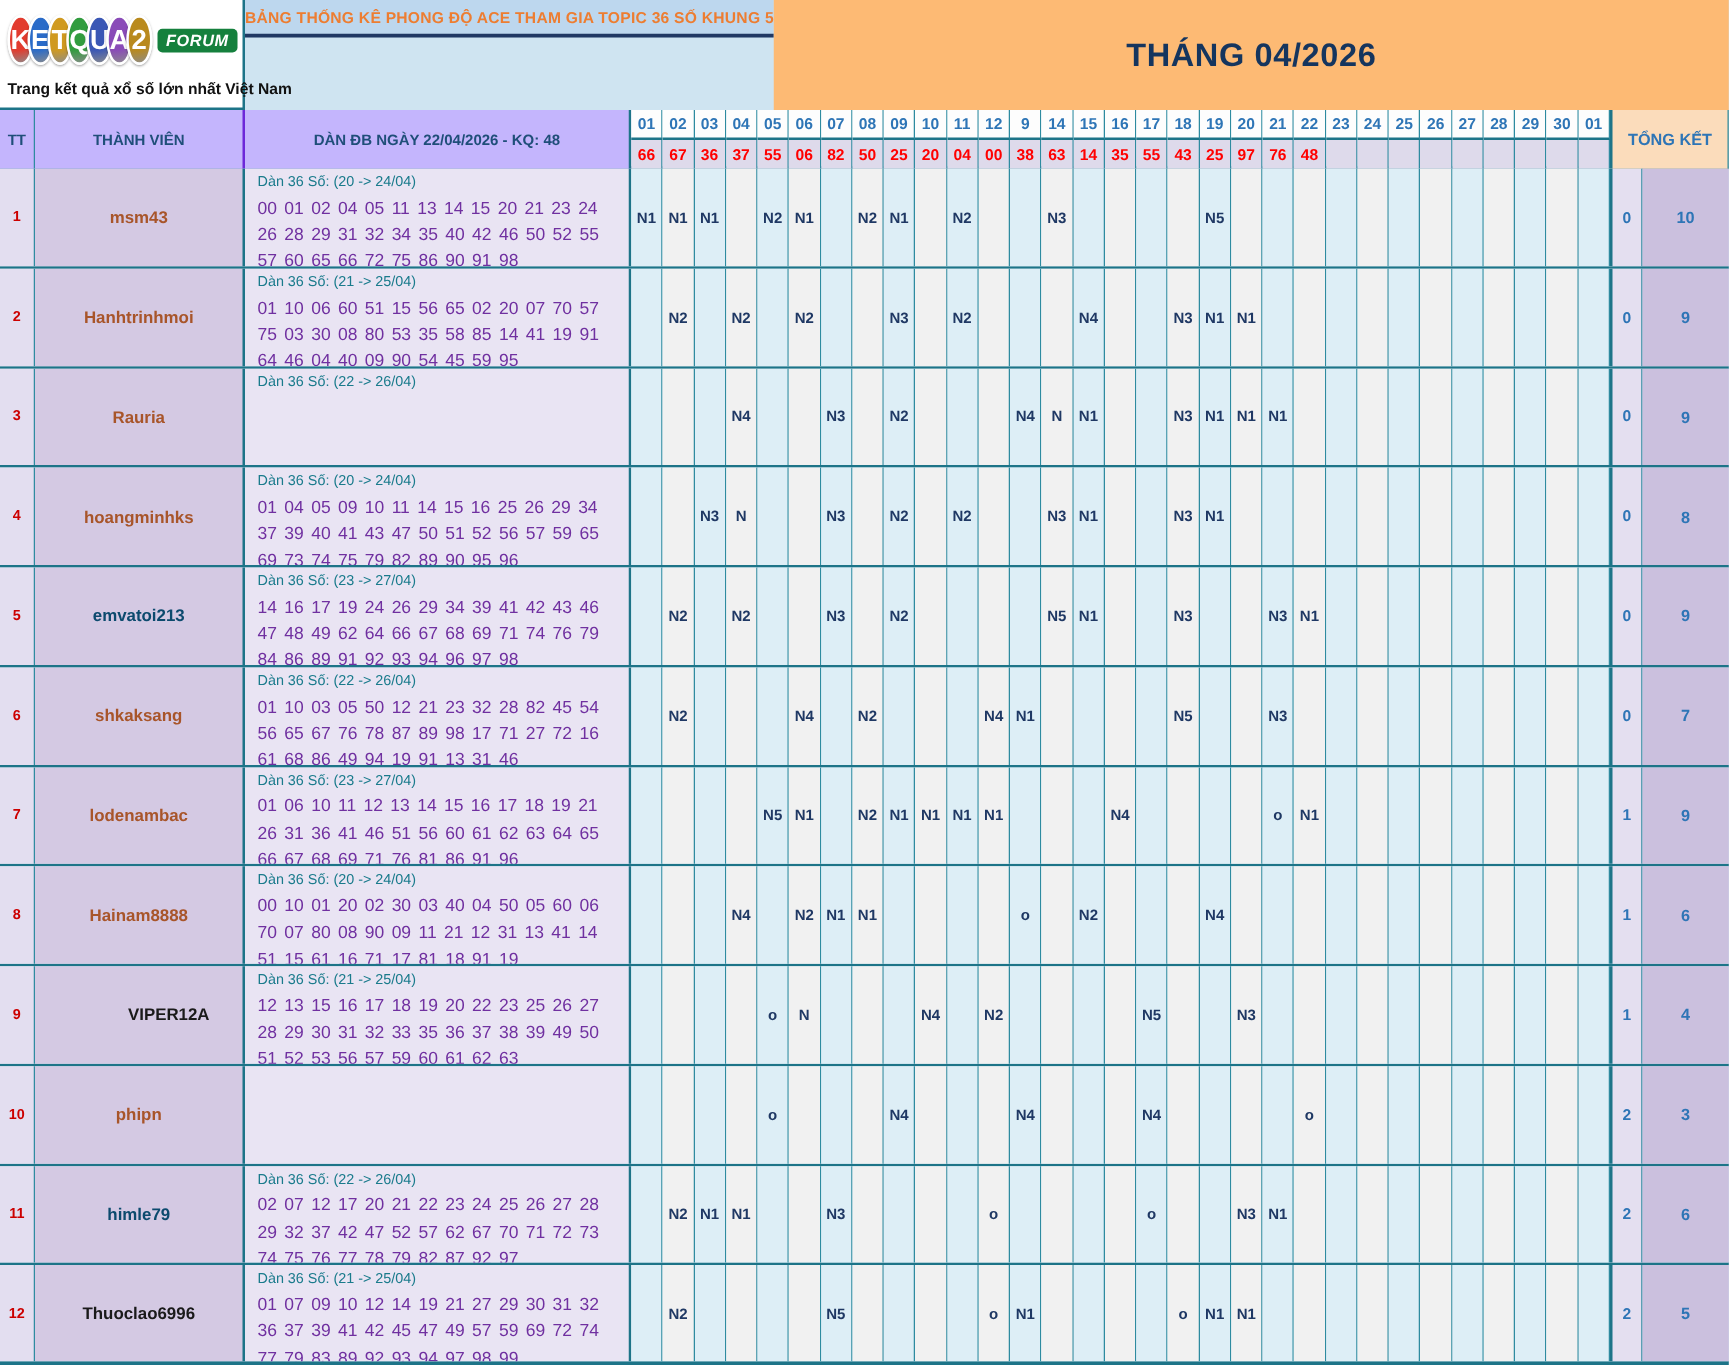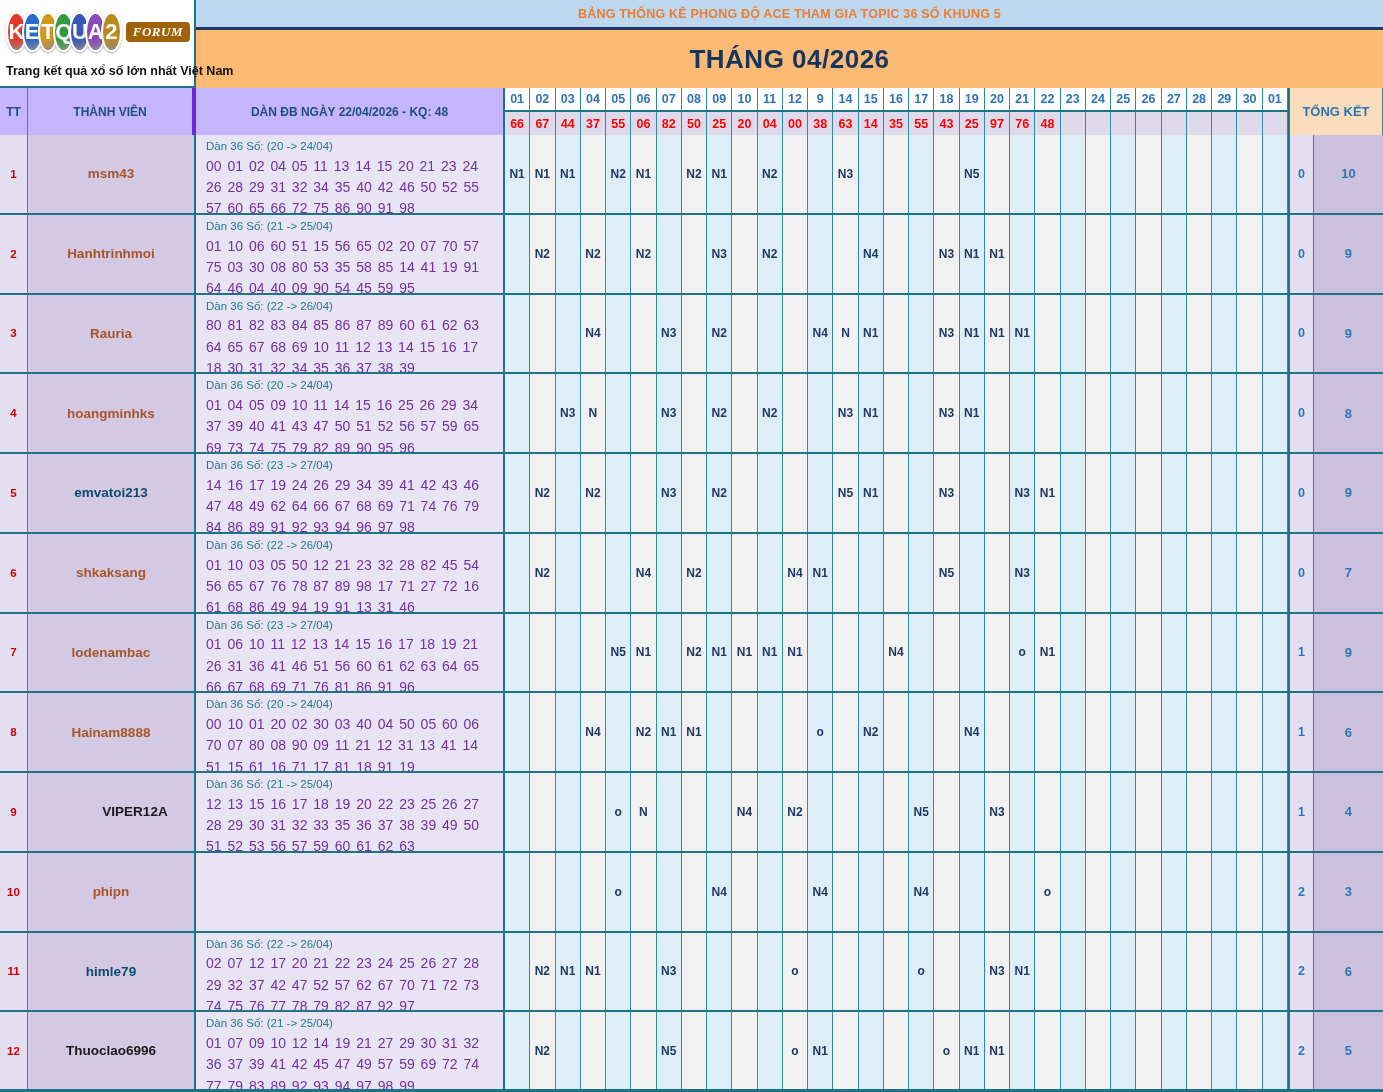--- a/index.html
+++ b/index.html
@@ -7,25 +7,25 @@
   .page { width:1383px; height:1092px; background:#cfe4f1; position:relative; }
 
   
   .top { display:flex; height:88px; }
   .logo { width:196px; background:#ffffff; border-right:2px solid #1d7488; border-bottom:2px solid #1d7488; position:relative; padding:6px 4px 2px 6px; }
   .logo-letters { display:flex; align-items:center; height:52px; }
   .logo-letter { display:inline-flex; align-items:center; justify-content:center;
     width:27px; height:40px; border-radius:50%; color:#fff; font-weight:bold; font-size:22px;
     margin-left:-5px; border:2px solid #fff; box-shadow:0 1px 2px rgba(0,0,0,.35); }
   .logo-letter:first-child { margin-left:0; }
-  .forum-badge { background:#a16207; color:#fff; font-style:italic; font-weight:bold; font-size:13px;
-    padding:2px 7px; border-radius:4px; margin-left:4px; letter-spacing:.5px;font-family:Liberation Serif, serif; }
+  .forum-badge { background:#15803d; color:#fff; font-style:italic; font-weight:bold; font-size:13px;
+    padding:2px 7px; border-radius:4px; margin-left:4px; letter-spacing:.5px; }
   .tagline { font-size:12.5px; color:#111; font-weight:bold; margin-top:6px; white-space:nowrap; }
 
-  .top-right { flex:1; display:flex; flex-direction:column; }
+  .top-right { flex:1; display:flex; flex-direction:row; }
   .banner { height:30px; background:#bdd7ee; border-bottom:3px solid #203864;
     display:flex; align-items:center; justify-content:center;
     color:#ed7d31; font-weight:bold; font-size:12.5px; letter-spacing:.2px; }
   .main-title { flex:1; background:#fdba74; display:flex; align-items:center; justify-content:center;
     color:#15355e; font-weight:bold; font-size:26px; letter-spacing:.5px; }
 
   .thead { display:grid; grid-template-columns:28px 168px 309px repeat(31, 1fr) 26px 69px;
     grid-template-rows:24px 23px; height:47px; border-bottom:2px solid #1d7488; }
   .hc { border-right:1px solid #2e8ba0; display:flex; align-items:center; justify-content:center;
     font-weight:bold; overflow:hidden; }
@@ -76,21 +76,21 @@
       <div class="tagline">Trang kết quả xổ số lớn nhất Việt Nam</div>
     </div>
     <div class="top-right">
       <div class="banner">BẢNG THỐNG KÊ PHONG ĐỘ ACE THAM GIA TOPIC 36 SỐ KHUNG 5</div>
       <div class="main-title">THÁNG 04/2026</div>
     </div>
   </div>
 
   <div class="thead">
     <div class="hc span2 peach" style="grid-column:1">TT</div>
-    <div class="hc span2 peach" style="grid-column:2; border-right:4px solid #6d28d9;">THÀNH VIÊN</div>
+    <div class="hc span2 peach" style="grid-column:2; border-right:2px solid #6d28d9;">THÀNH VIÊN</div>
     <div class="hc span2 peach" style="grid-column:3; border-right:2px solid #1d7488;">DÀN ĐB NGÀY 22/04/2026 - KQ: 48</div>
 
     <div class="hc day-h" style="grid-area: 1 / 4;">01</div>
       <div class="hc day-h" style="grid-area: 1 / 5;">02</div>
       <div class="hc day-h" style="grid-area: 1 / 6;">03</div>
       <div class="hc day-h" style="grid-area: 1 / 7;">04</div>
       <div class="hc day-h" style="grid-area: 1 / 8;">05</div>
       <div class="hc day-h" style="grid-area: 1 / 9;">06</div>
       <div class="hc day-h" style="grid-area: 1 / 10;">07</div>
       <div class="hc day-h" style="grid-area: 1 / 11;">08</div>
@@ -112,21 +112,21 @@
       <div class="hc day-h" style="grid-area: 1 / 27;">24</div>
       <div class="hc day-h" style="grid-area: 1 / 28;">25</div>
       <div class="hc day-h" style="grid-area: 1 / 29;">26</div>
       <div class="hc day-h" style="grid-area: 1 / 30;">27</div>
       <div class="hc day-h" style="grid-area: 1 / 31;">28</div>
       <div class="hc day-h" style="grid-area: 1 / 32;">29</div>
       <div class="hc day-h" style="grid-area: 1 / 33;">30</div>
       <div class="hc day-h" style="grid-area: 1 / 34;">01</div>
       <div class="hc res-c" style="grid-area: 2 / 4;">66</div>
       <div class="hc res-c" style="grid-area: 2 / 5;">67</div>
-      <div class="hc res-c" style="grid-area: 2 / 6;">44</div>
+      <div class="hc res-c" style="grid-area: 2 / 6;">36</div>
       <div class="hc res-c" style="grid-area: 2 / 7;">37</div>
       <div class="hc res-c" style="grid-area: 2 / 8;">55</div>
       <div class="hc res-c" style="grid-area: 2 / 9;">06</div>
       <div class="hc res-c" style="grid-area: 2 / 10;">82</div>
       <div class="hc res-c" style="grid-area: 2 / 11;">50</div>
       <div class="hc res-c" style="grid-area: 2 / 12;">25</div>
       <div class="hc res-c" style="grid-area: 2 / 13;">20</div>
       <div class="hc res-c" style="grid-area: 2 / 14;">04</div>
       <div class="hc res-c" style="grid-area: 2 / 15;">00</div>
       <div class="hc res-c" style="grid-area: 2 / 16;">38</div>
@@ -239,21 +239,20 @@
         <div class="cell t1-c">0</div>
         <div class="cell t2-c">9</div>
       </div>
       <div class="trow">
         <div class="cell tt-c">3</div>
         <div class="cell mem-c">
           <div class="" style="color: rgb(168, 85, 42);">Rauria</div>
         </div>
         <div class="cell dan-c">
           <div class="dan-label">Dàn 36 Số: (22 -&gt; 26/04)</div>
-          <div class="dan-nums">80 81 82 83 84 85 86 87 89 60 61 62 63 64 65 67 68 69 10 11 12 13 14 15 16 17 18 30 31 32 34 35 36 37 38 39</div>
         </div>
         <div class="cell day-c col-a"></div>
         <div class="cell day-c col-b"></div>
         <div class="cell day-c col-a"></div>
         <div class="cell day-c col-b">N4</div>
         <div class="cell day-c col-a"></div>
         <div class="cell day-c col-b"></div>
         <div class="cell day-c col-a">N3</div>
         <div class="cell day-c col-b"></div>
         <div class="cell day-c col-a">N2</div>

